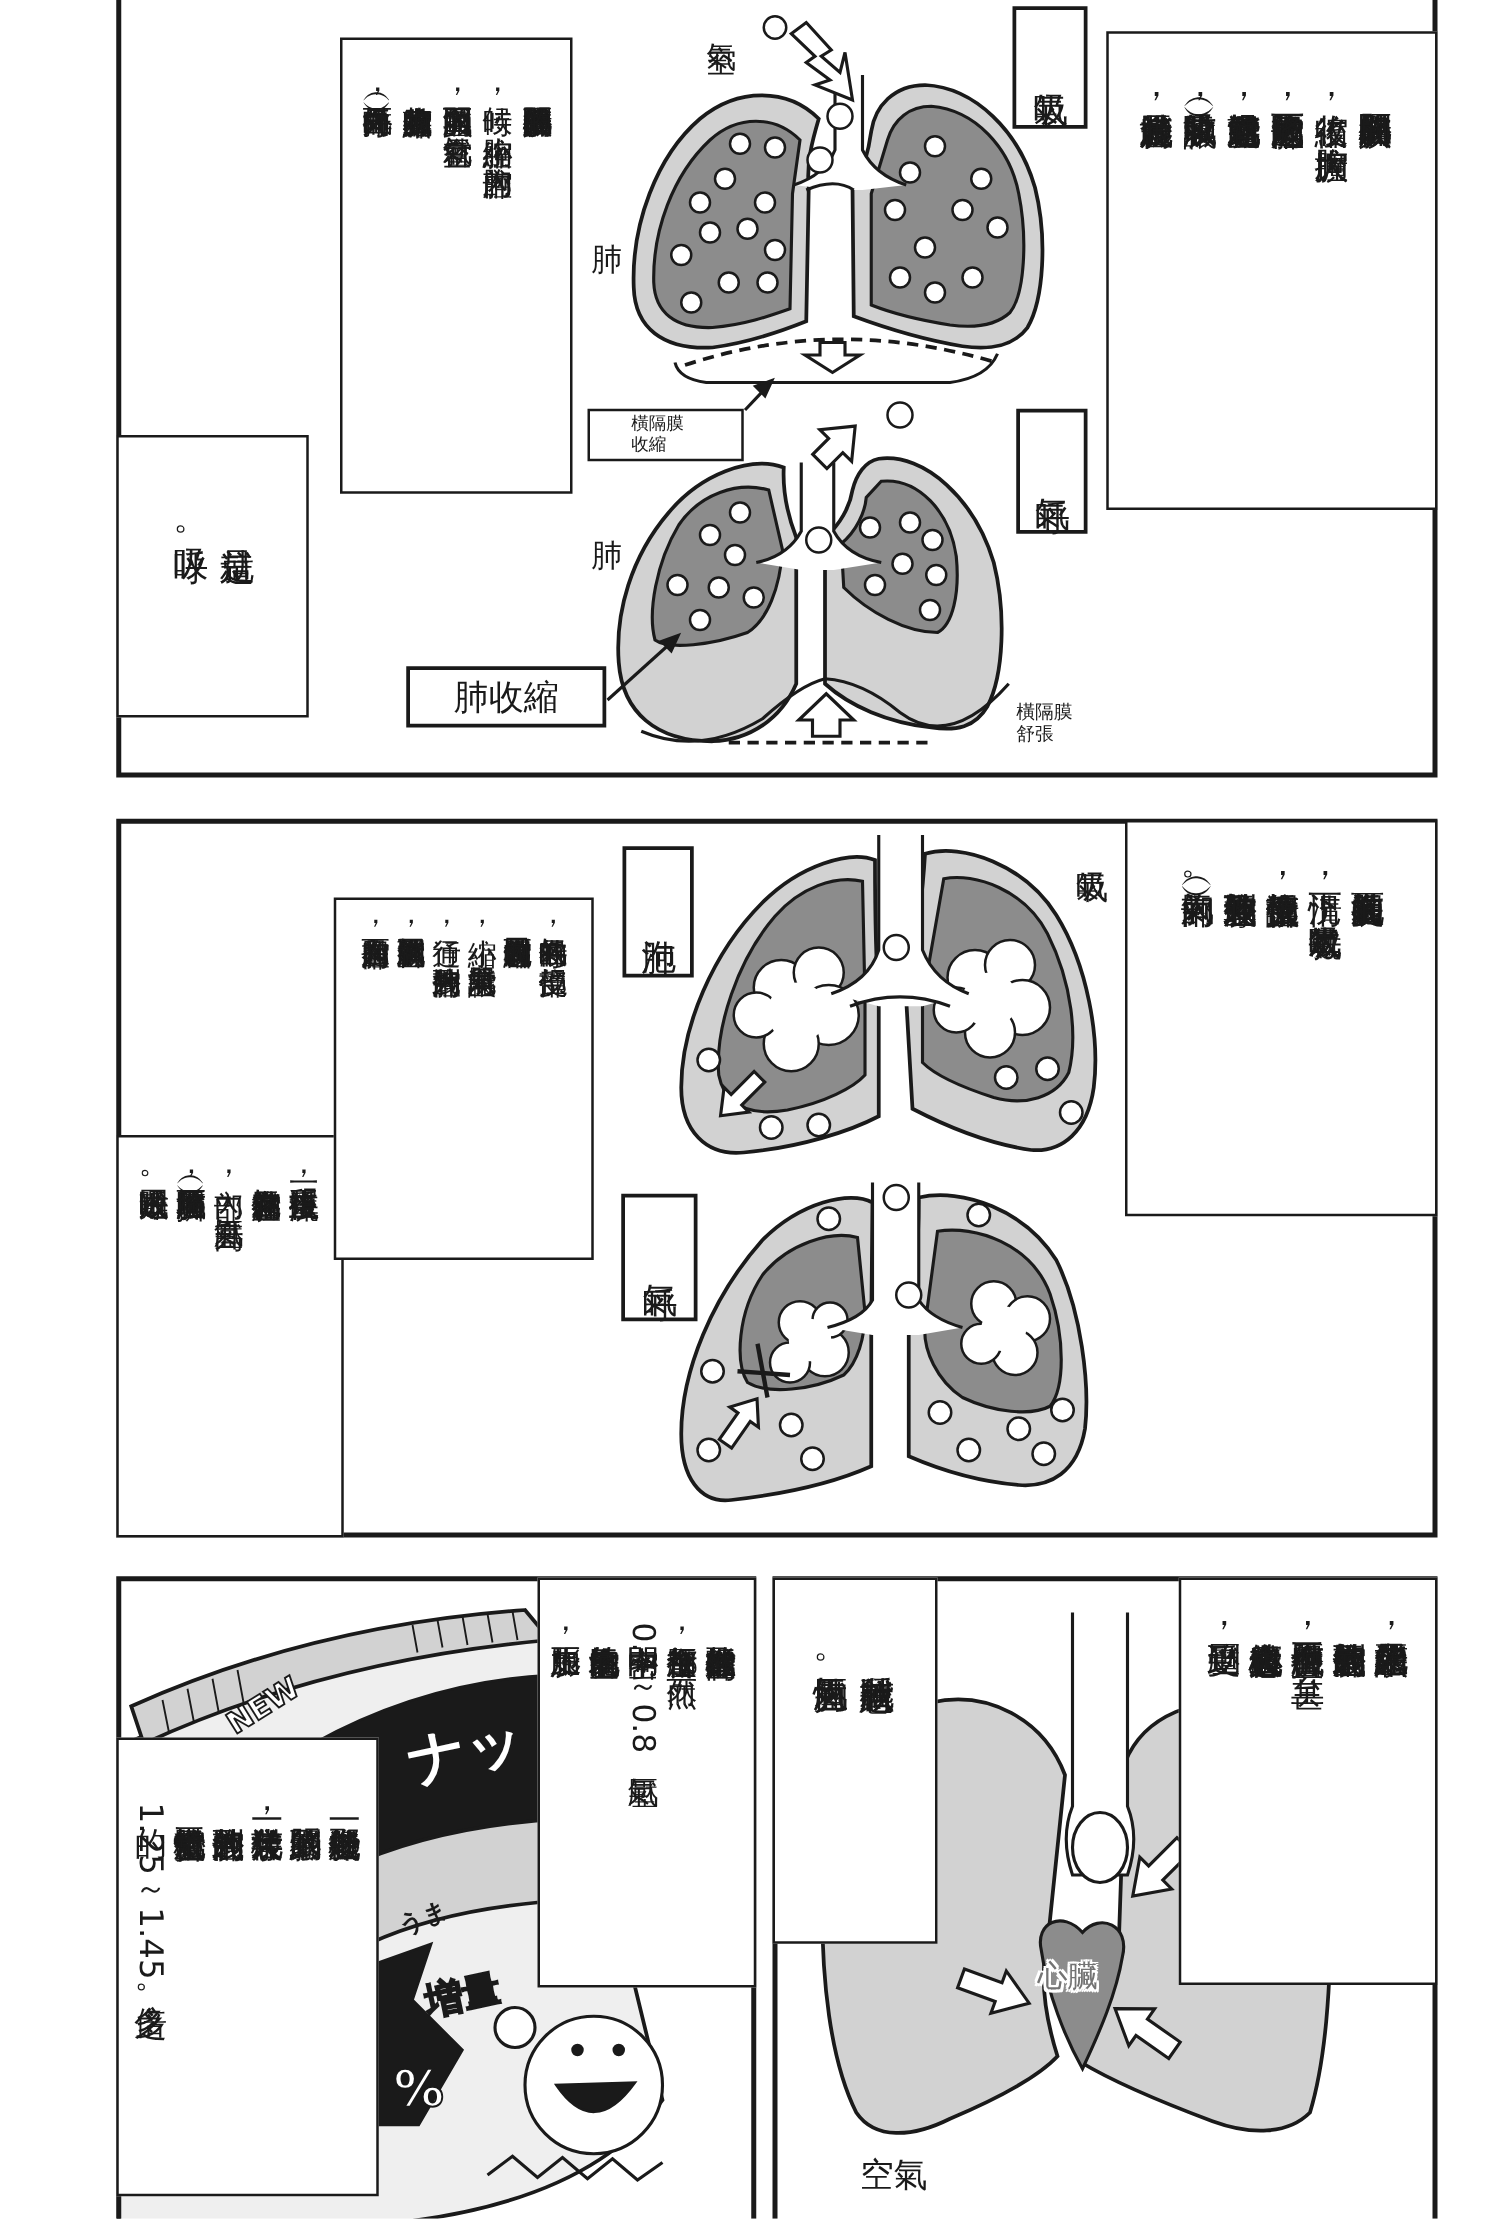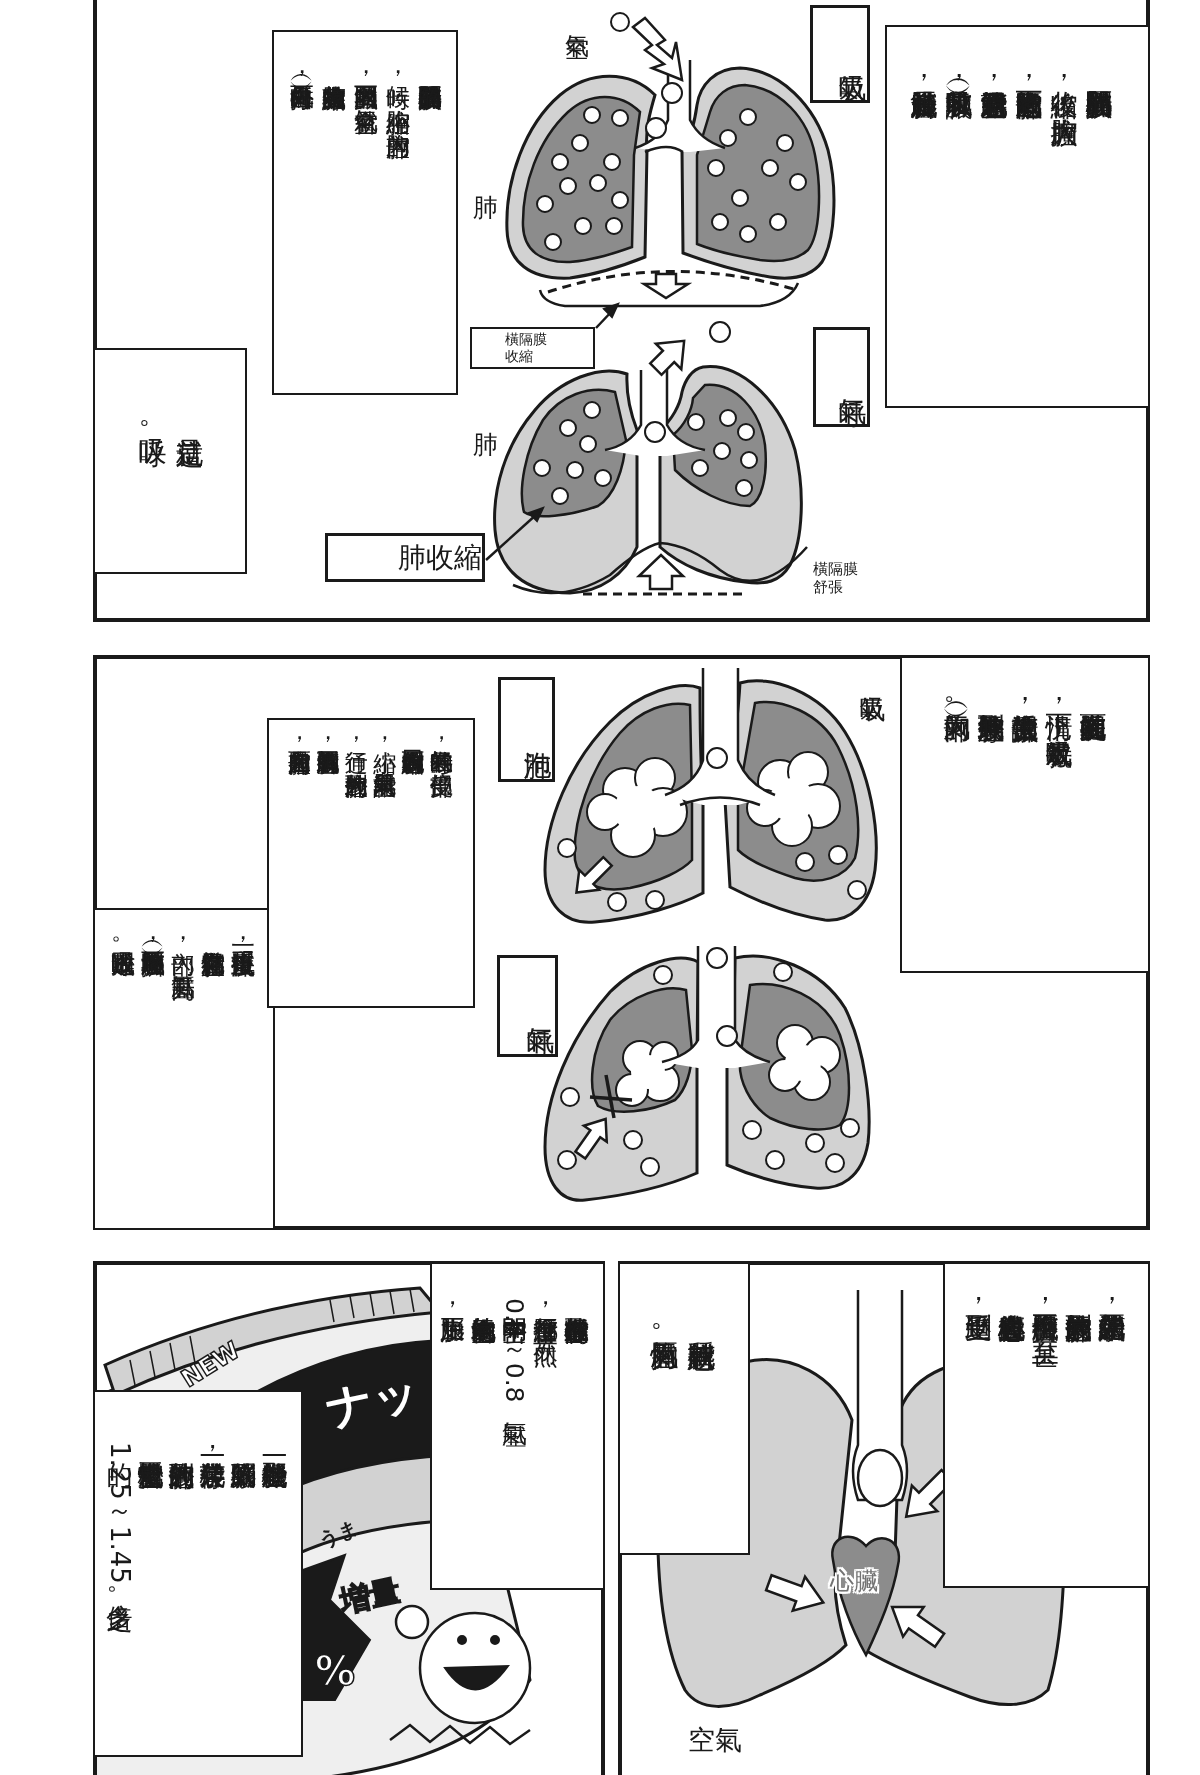--- a/index.html
+++ b/index.html
@@ -5,21 +5,21 @@
   html,body{margin:0;padding:0;background:#fff;}
   :root{--ink:#1a1a1a;--paper:#ffffff;--halftone_light:#d2d2d2;--halftone_dark:#8c8c8c;--bag_light:#efefef;}
   #page{position:relative;width:1200px;height:1775px;overflow:hidden;background:var(--paper);
         font-family:"DejaVu Sans","Liberation Sans",sans-serif;color:var(--ink);}
   .art{position:absolute;left:0;top:0;width:1200px;height:1775px;z-index:1;}
   .panel{position:absolute;border:4px solid var(--ink);box-sizing:border-box;z-index:2;pointer-events:none;}
   .box{position:absolute;background:var(--paper);border:2px solid var(--ink);box-sizing:border-box;z-index:3;}
   .vtext{position:absolute;writing-mode:vertical-rl;white-space:nowrap;z-index:4;font-weight:normal;}
   .vtext span{display:block;}
   .lbox{position:absolute;background:var(--paper);border:3px solid var(--ink);box-sizing:border-box;z-index:3;
-        display:flex;align-items:center;justify-content:flex-end;}
+        display:flex;align-items:center;justify-content:center;}
   .lbox .v{writing-mode:vertical-rl;font-size:28px;line-height:30px;white-space:nowrap;}
   .lbox .h{font-size:28px;line-height:30px;white-space:nowrap;}
   .label{position:absolute;z-index:4;white-space:nowrap;}
   .label.v{writing-mode:vertical-rl;}
   .label .ln{display:block;}
   
   .lt{fill:var(--halftone_light);stroke:var(--ink);stroke-width:3;}
   .dk{fill:var(--halftone_dark);stroke:var(--ink);stroke-width:2.5;}
   .wt{fill:var(--paper);stroke:var(--ink);stroke-width:2.5;}
   .wf{fill:var(--paper);stroke:none;}

